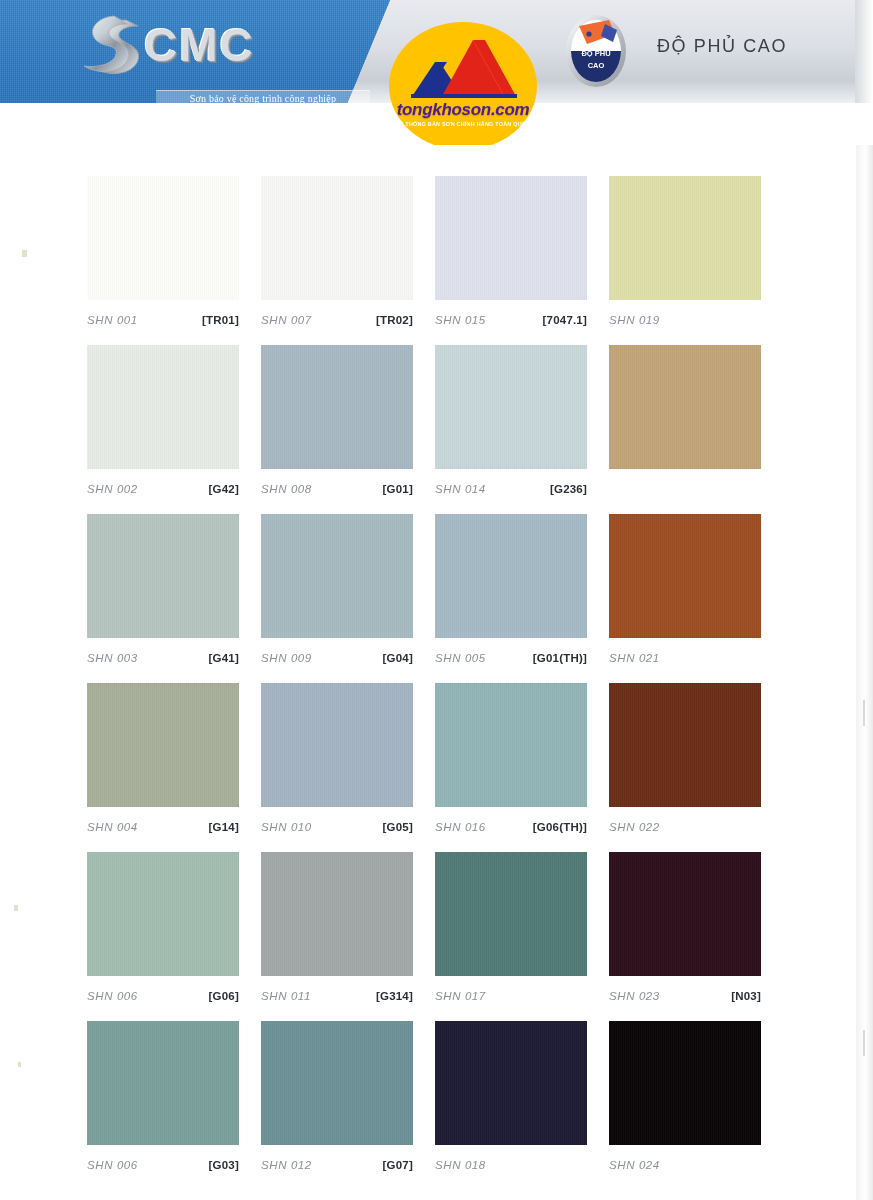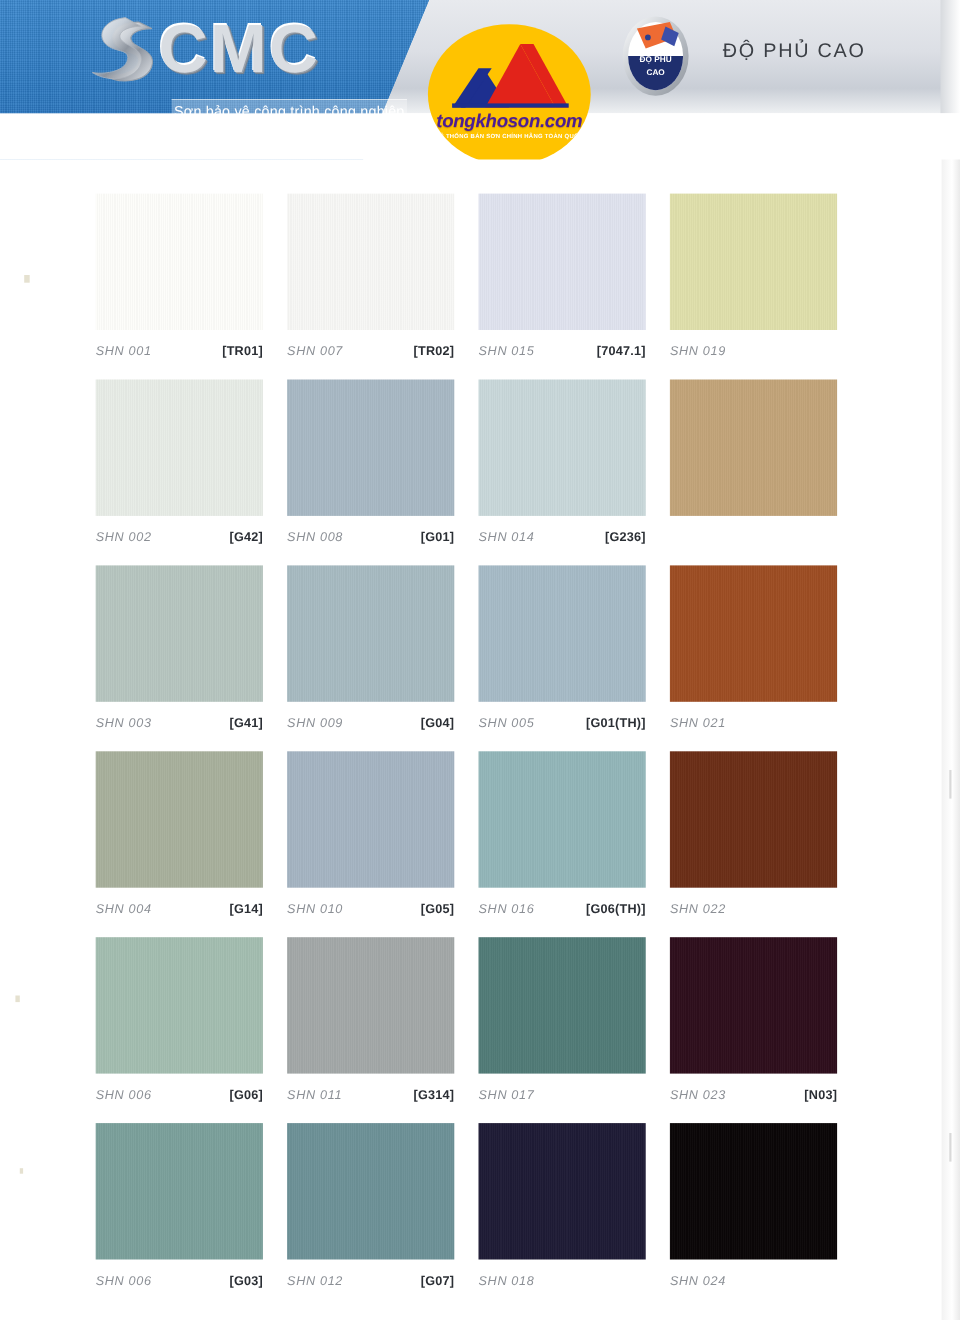--- a/index.html
+++ b/index.html
@@ -55,21 +55,21 @@
   }
 
   
   .logo-block {
     position: absolute;
     left: 70px; top: 8px;
     width: 300px; height: 100px;
   }
   .logo-text {
     font-family: "Liberation Sans", sans-serif;
-    font-size: 62px;
+    font-size: 46px;
     font-weight: 700;
     letter-spacing: 2px;
     color: #d9dde2;
     text-shadow:
       1px 1px 0 #9aa2ac,
       2px 2px 1px #7d848e,
       -1px -1px 0 #ffffff;
     line-height: 74px;
     padding-left: 74px;
     white-space: nowrap;
@@ -79,25 +79,26 @@
     left: 6px; top: 4px;
     width: 74px; height: 74px;
   }
   .logo-tagline {
     position: absolute;
     left: 86px; top: 82px;
     width: 214px;
     background: rgba(255,255,255,0.30);
     border-top: 1px solid rgba(255,255,255,0.55);
     color: #ffffff;
-    font-size: 13px;
+    font-size: 10px;
     letter-spacing: 0.2px;
     text-align: center;
     padding: 2px 0 3px 0;
     white-space: nowrap;
+    font-family: Liberation Serif, serif;
   }
 
   
   .watermark {
     position: absolute;
     left: 389px; top: 22px;
     width: 148px; height: 128px;
     border-radius: 50%;
     background: #ffc300;
     overflow: hidden;

